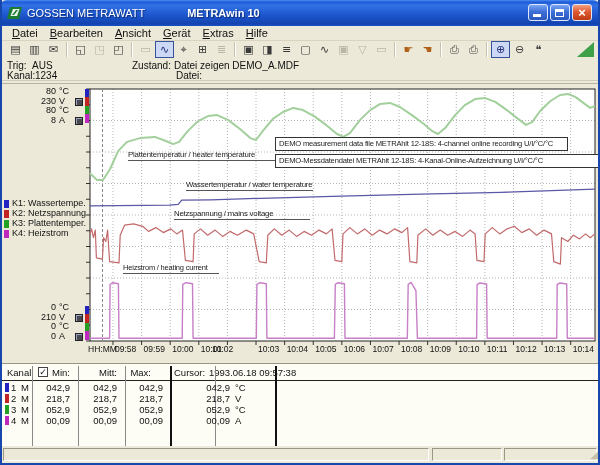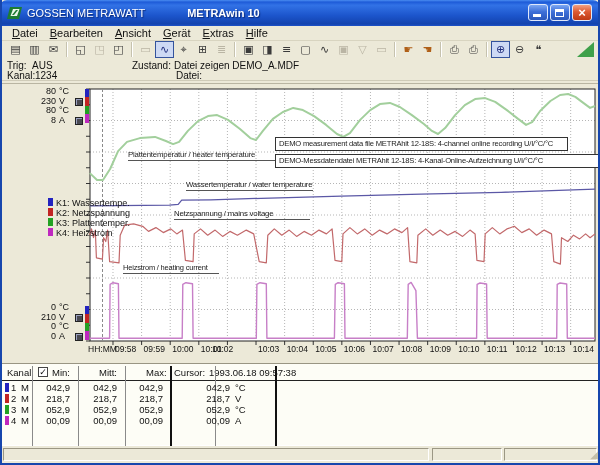--- a/index.html
+++ b/index.html
@@ -49,21 +49,21 @@
   .chartpanel svg{position:absolute;left:0;top:0;}
   .yaxis-block{position:absolute;left:22px;width:62px;font-size:9px;color:#111;}
   .yrow{height:9.7px;line-height:9.7px;display:flex;}
   .yval{width:32px;text-align:right;}
   .yunit{width:16px;margin-left:3px;}
   .scale-icon{width:8px;height:8px;margin-top:1px;background:#4a4a52;border:1px solid #222;
     box-shadow:inset 1px 1px 0 #9aa0c0;}
   .colorbar{position:absolute;left:83px;width:4px;}
   .cseg{width:4px;height:8.4px;}
   .legend{position:absolute;left:2px;top:114px;font-size:9px;color:#111;}
-  .leg-row{height:10px;line-height:10px;display:flex;align-items:flex-start;margin-left:44px;}
+  .leg-row{height:10px;line-height:10px;display:flex;align-items:flex-end;}
   .leg-sw{width:5px;height:8px;margin-right:3px;flex:0 0 auto;}
   .xlabels{position:absolute;left:0;top:260px;width:596px;height:12px;font-size:8.5px;color:#111;}
   .xl{position:absolute;top:0;white-space:nowrap;}
   .ann{position:absolute;font-size:7.8px;color:#222;letter-spacing:-0.2px;white-space:nowrap;}
   .ann.underl{border-bottom:1px solid #555;padding-bottom:1px;}
   .ann.box{background:#fff;border:1px solid #333;font-size:7.6px;line-height:12px;height:14px;padding:0 3px;}
   
   .tablepanel{position:absolute;left:0;top:363px;width:596px;height:83px;background:#fdfdf6;
     border-top:1px solid #999583;border-bottom:1px solid #fff;font-size:9.5px;color:#111;}
   .th{position:absolute;top:2px;height:13px;line-height:13px;}
@@ -335,21 +335,21 @@
         <span class="xl" style="left: 542.08px;">10:13</span>
         <span class="xl" style="left: 570.685px;">10:14</span>
       </div>
   </div>
 
   <div class="tablepanel">
     <span class="th" style="left:5px;">Kanal:</span>
     <span class="tcheck">✓</span>
     <span class="th" style="left:32px;width:36px;text-align:right;">Min:</span>
     <span class="th" style="left:79px;width:36px;text-align:right;">Mitt:</span>
-    <span class="th" style="left:144px;width:35px;text-align:left;">Max:</span>
+    <span class="th" style="left:114px;width:35px;text-align:right;">Max:</span>
     <span class="th" style="left:172px;">Cursor:</span>
     <span class="th" style="left:207px;">1993.06.18 09:57:38</span>
     <div class="hdr-line"></div>
     <div class="vline" style="left:30px;"></div>
     <div class="vline" style="left:76px;"></div>
     <div class="vline" style="left:123px;"></div>
     <div class="vline thick" style="left:168px;"></div>
     <div class="vline" style="left:213px;"></div>
     <div class="vline thick" style="left:273px;"></div>
     <div id="table-rows">

